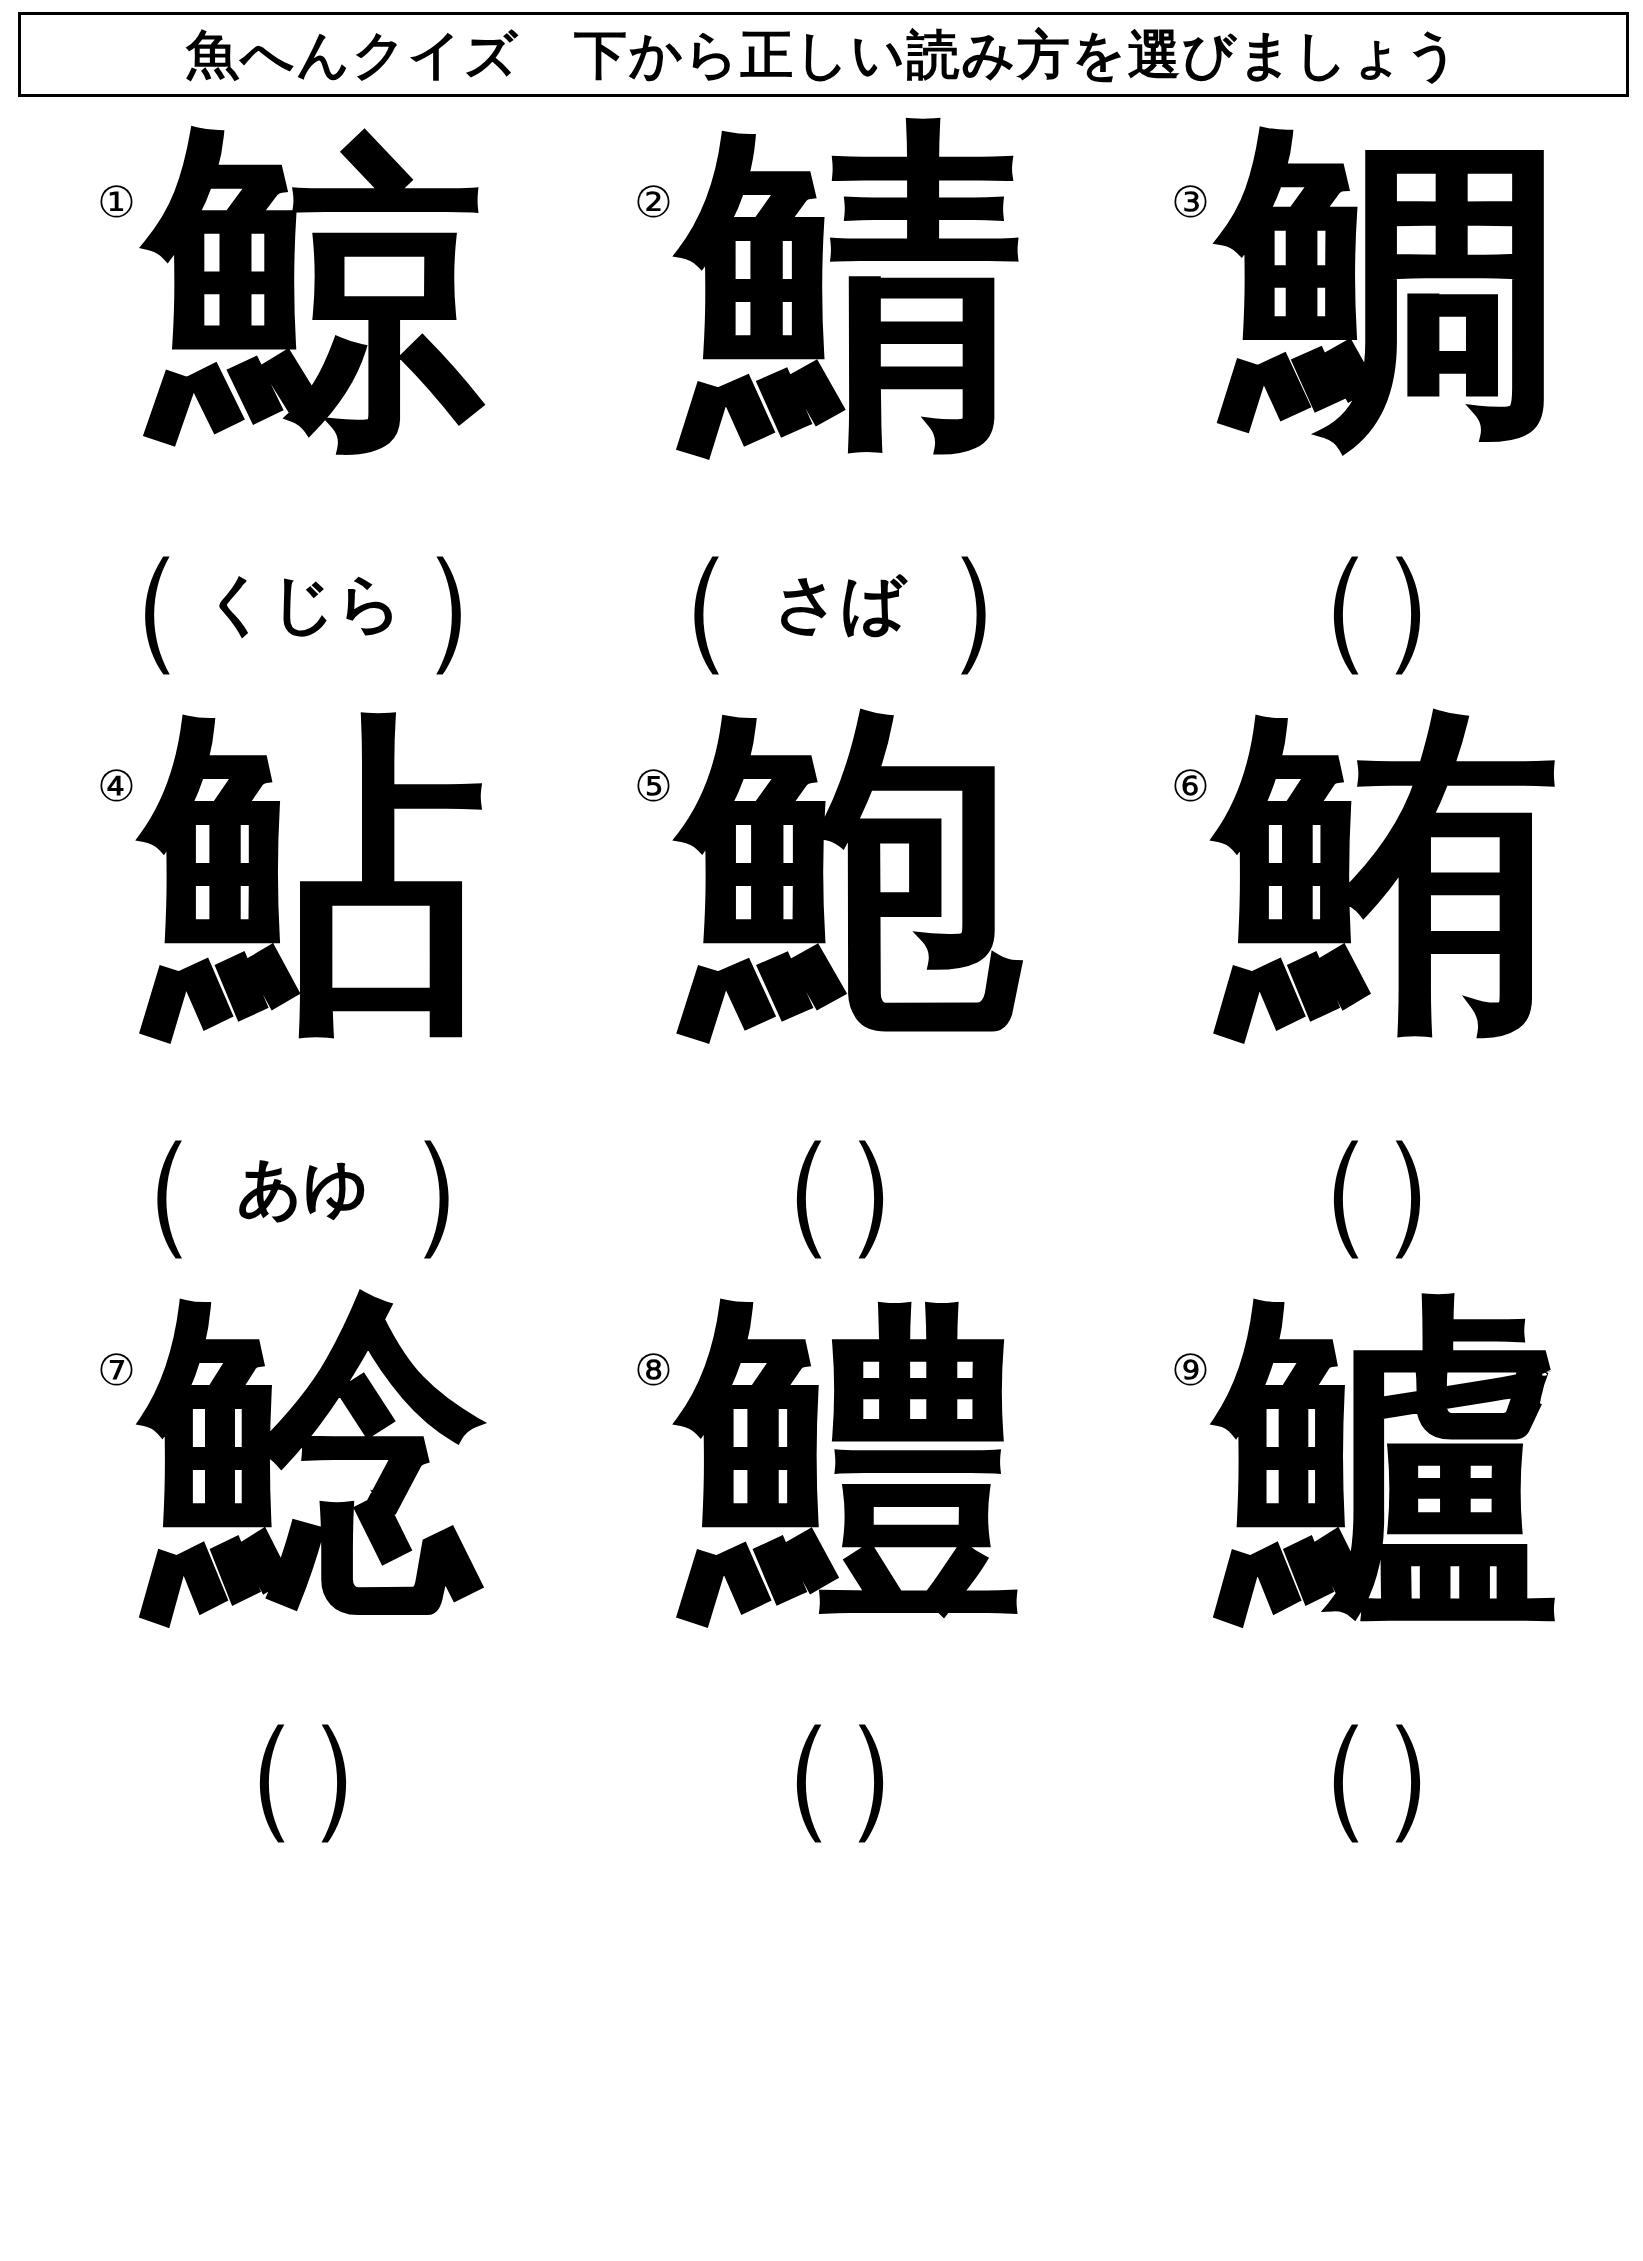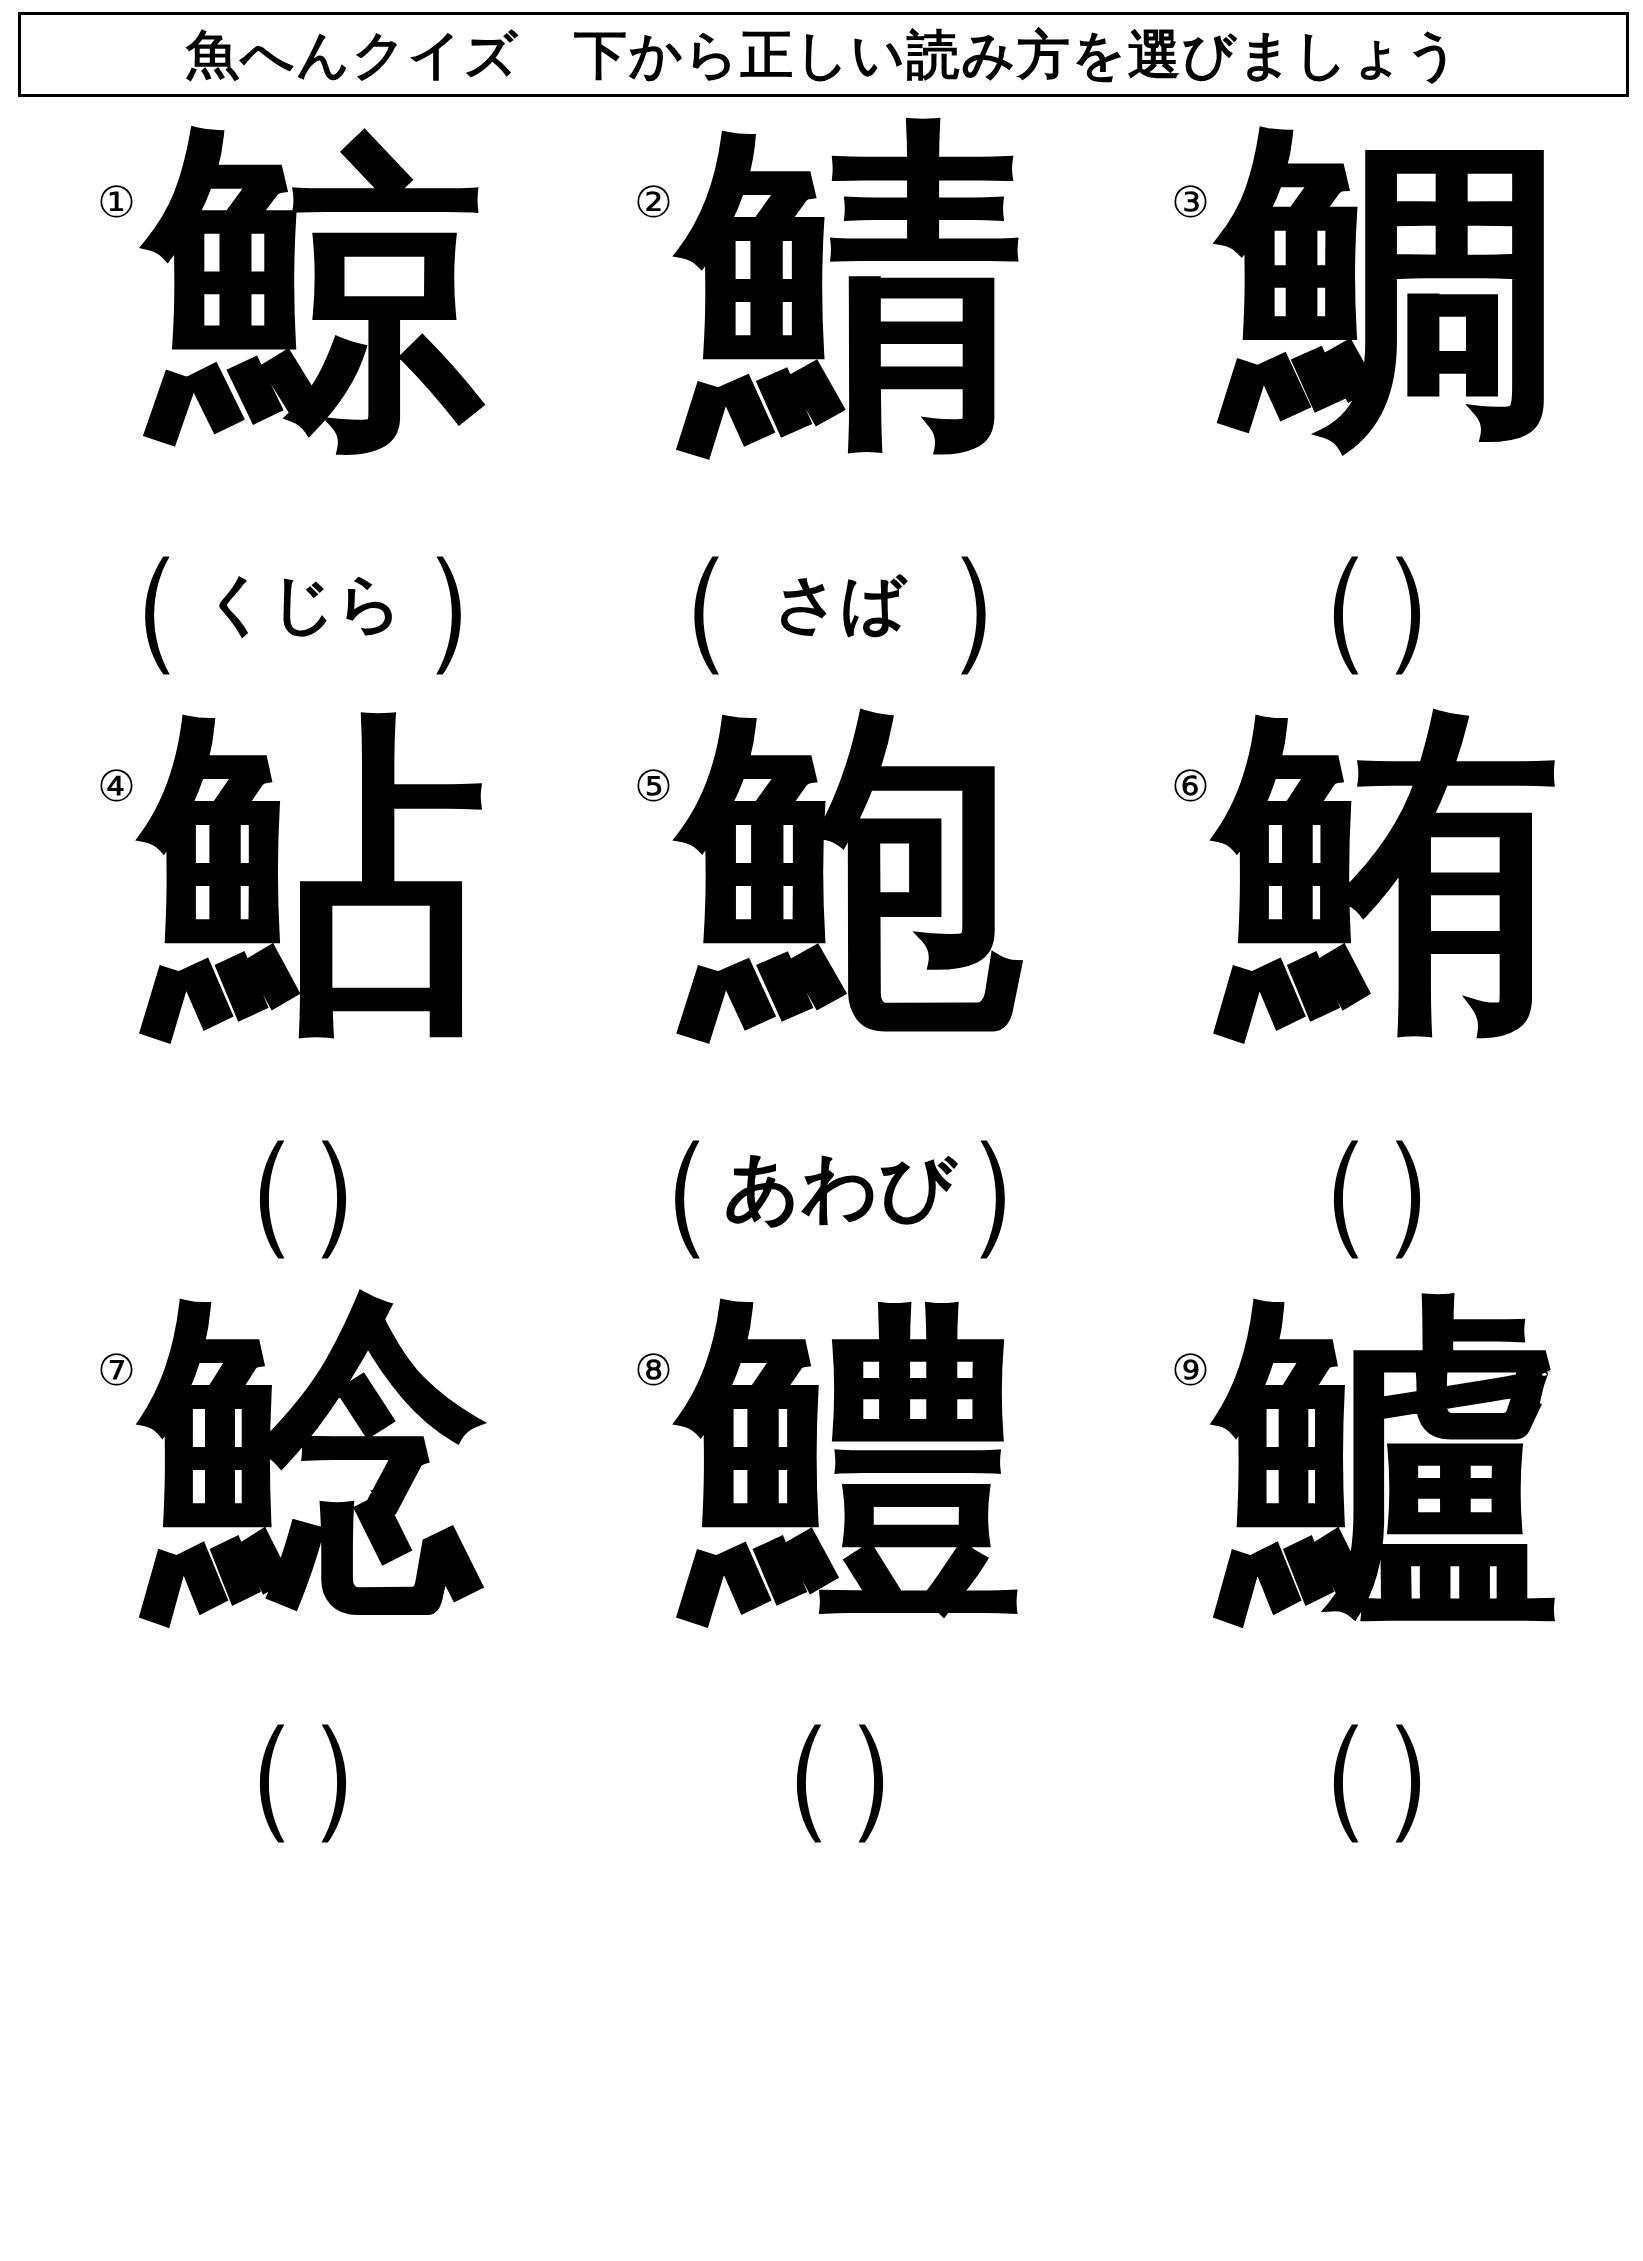--- a/index.html
+++ b/index.html
@@ -161,32 +161,32 @@
       </div>
     </div>
 
     <div class="cell">
       <div class="kanji-row">
         <span class="number">④</span>
         <span class="kanji">鮎</span>
       </div>
       <div class="reading">
         <span class="paren">（</span>
+        <span class="kana k2">あゆ</span>
         <span class="paren">）</span>
       </div>
     </div>
 
     <div class="cell">
       <div class="kanji-row">
         <span class="number">⑤</span>
         <span class="kanji">鮑</span>
       </div>
       <div class="reading">
         <span class="paren">（</span>
-        <span class="kana k4">あわび</span>
         <span class="paren">）</span>
       </div>
     </div>
 
     <div class="cell">
       <div class="kanji-row">
         <span class="number">⑥</span>
         <span class="kanji">鮪</span>
       </div>
       <div class="reading">

